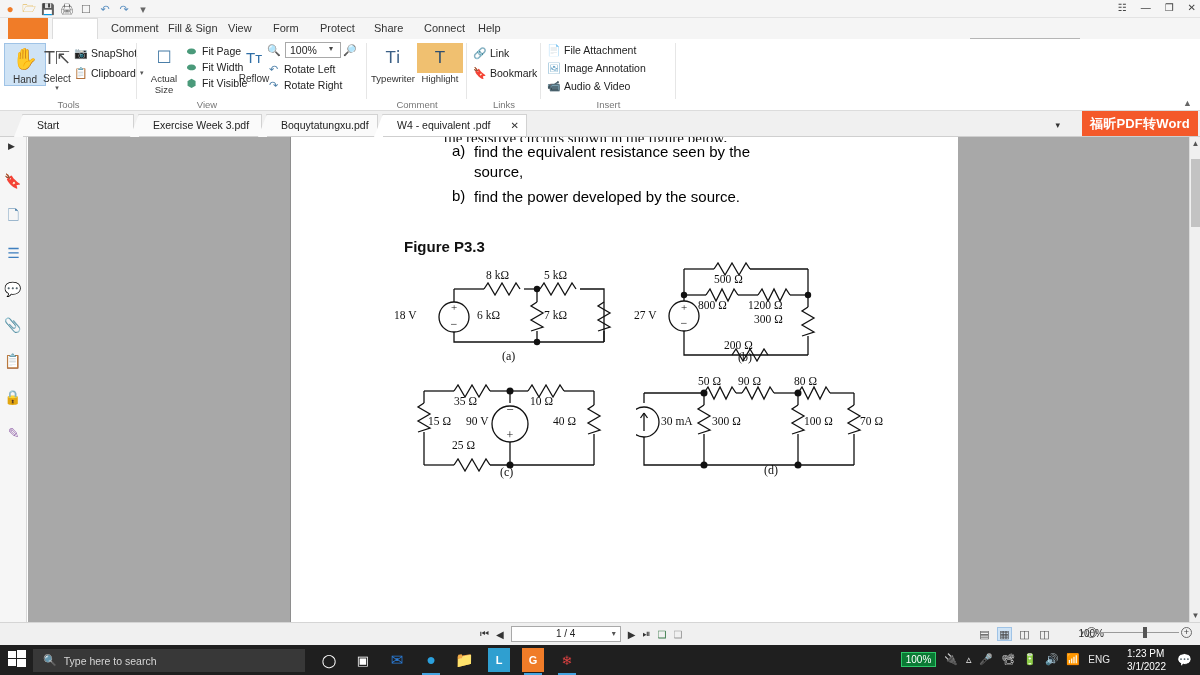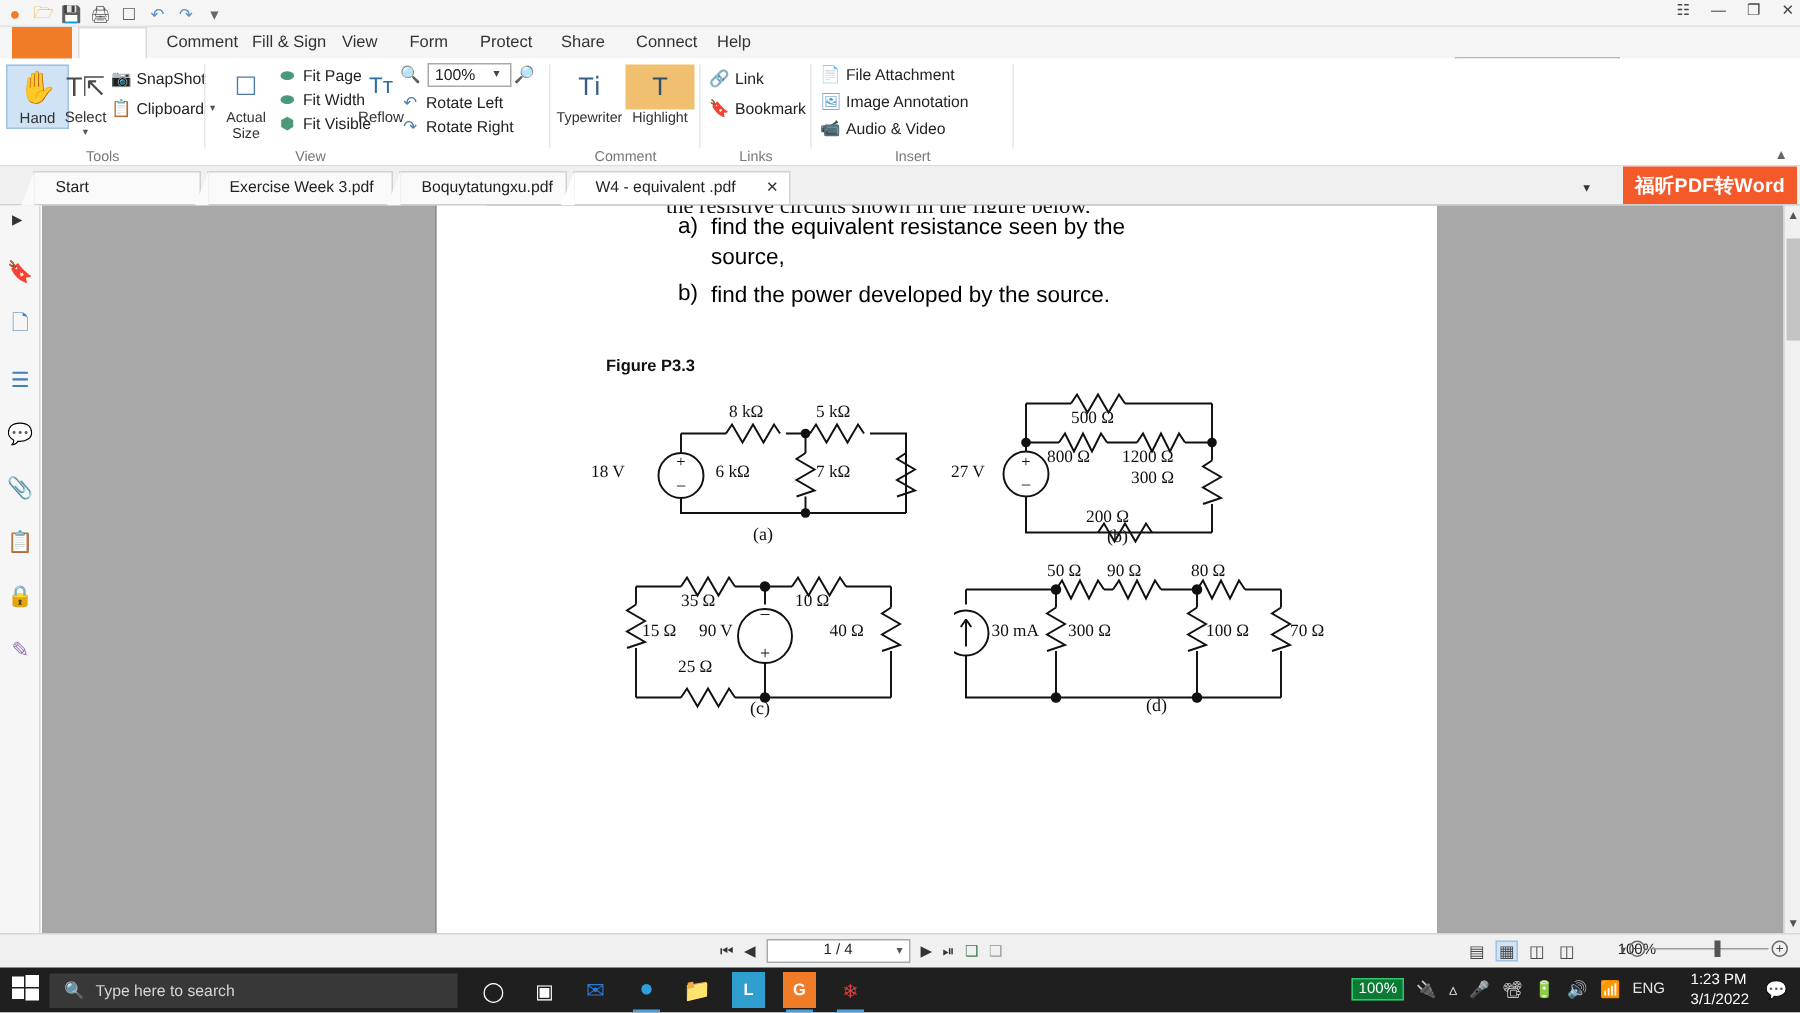--- a/index.html
+++ b/index.html
@@ -138,21 +138,21 @@
     position: absolute; left: 0px; top: 0px; width: 634px; height: 485px;
     background: #fff;
   }
   .clip-top {
     position: absolute; left: 120px; top: -7px; width: 430px; height: 12px;
     overflow: hidden; font-family: "Liberation Serif", serif; font-size: 15px; color: #111;
   }
   .q-item { position: absolute; font-size: 15px; line-height: 20px; }
   .q-label { position: absolute; font-size: 15px; }
   .figlabel {
-    position: absolute; left: 80px; top: 101px; font-size: 11px; font-weight: bold;
+    position: absolute; left: 80px; top: 101px; font-size: 15px; font-weight: bold;
     font-family: "Liberation Sans", sans-serif; color: #111; text-align: center;
   }
 
   .circuit { position: absolute; }
   .clabel {
     position: absolute; font-family: "Liberation Serif", serif; font-size: 11.5px; color: #111;
     white-space: nowrap;
   }
   .subcap { position: absolute; font-family: "Liberation Serif", serif; font-size: 12px; color: #111; }
 
@@ -165,21 +165,21 @@
   .vscroll .thumb { position: absolute; left: 1px; top: 22px; width: 9px; height: 68px; background: #c3c3c3; }
 
   
   .statusbar {
     position: absolute; left: 0; top: 622px; width: 1200px; height: 23px;
     background: #f0f0f0; border-top: 1px solid #d5d5d5;
   }
   .nav-ctrls { position: absolute; left: 480px; top: 3px; display: flex; align-items: center; gap: 7px; }
   .nav-ctrls .nb { font-size: 10px; color: #333; }
   .pagebox {
-    width: 96px; height: 16px; border: 1px solid #a9a9a9; background: #fff;
+    width: 110px; height: 16px; border: 1px solid #a9a9a9; background: #fff;
     font-size: 10px; color: #222; text-align: center; line-height: 14px; position: relative;
   }
   .pagebox .pcaret { position: absolute; right: 4px; top: 0; font-size: 8px; color: #555; }
   .view-modes { position: absolute; right: 148px; top: 4px; display: flex; gap: 5px; align-items: center; }
   .vm { width: 15px; height: 14px; display: flex; align-items: center; justify-content: center; font-size: 11px; color: #4a4a4a; }
   .vm.sel { background: #cfe3f5; border: 1px solid #9fc3e6; }
   .zoomstat { position: absolute; right: 96px; top: 5px; font-size: 10px; color: #222; }
   .zoomslider { position: absolute; right: 8px; top: 4px; display: flex; align-items: center; gap: 2px; }
   .zoomslider .track { width: 80px; height: 1px; background: #9a9a9a; position: relative; }
   .zoomslider .knob { position: absolute; left: 44px; top: -5px; width: 4px; height: 11px; background: #555; }

